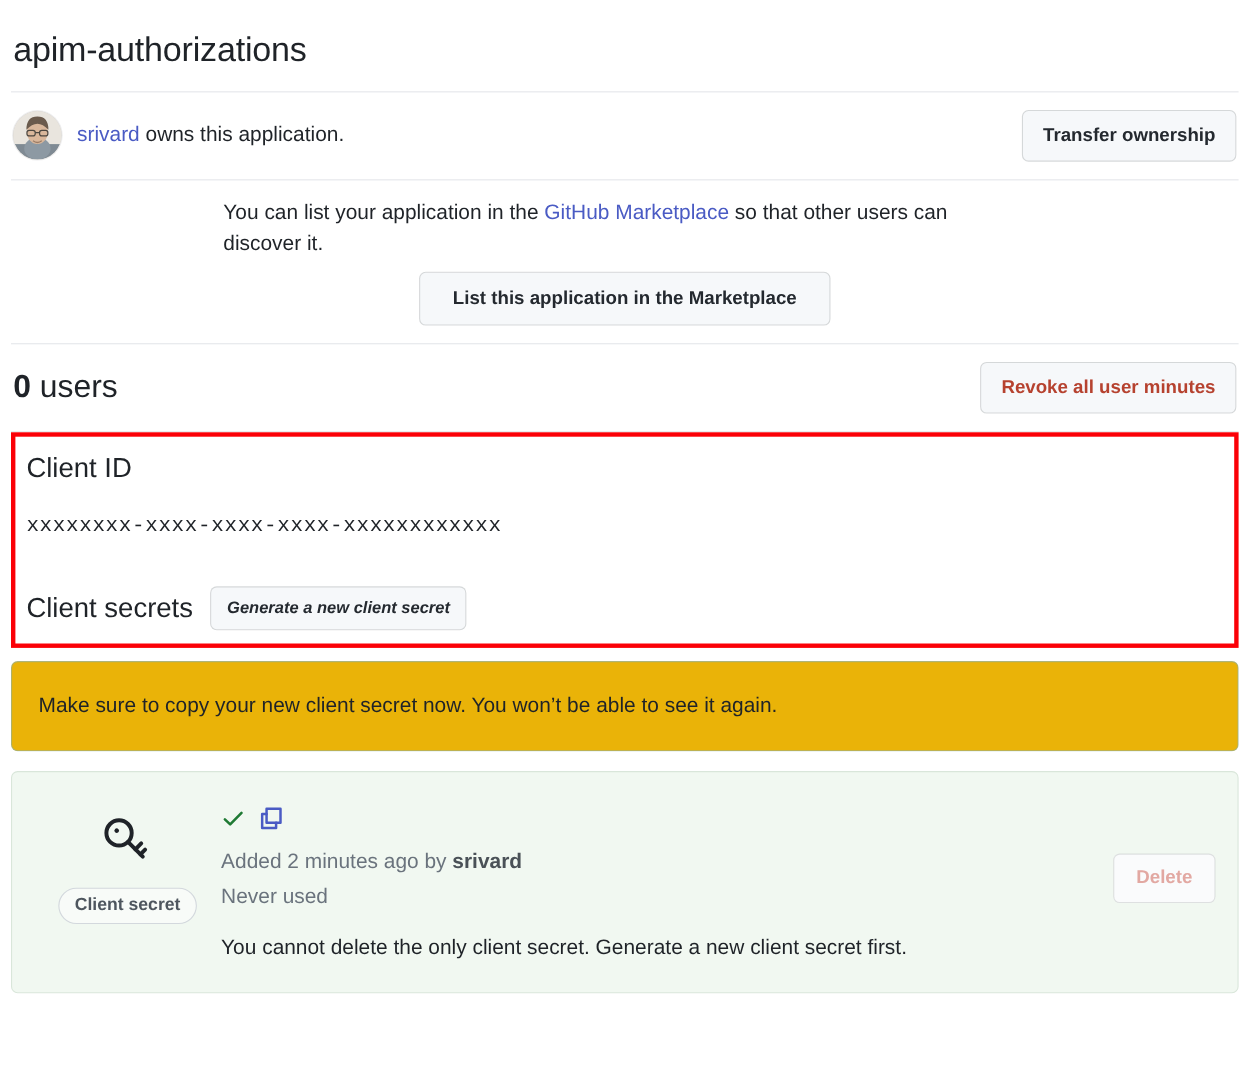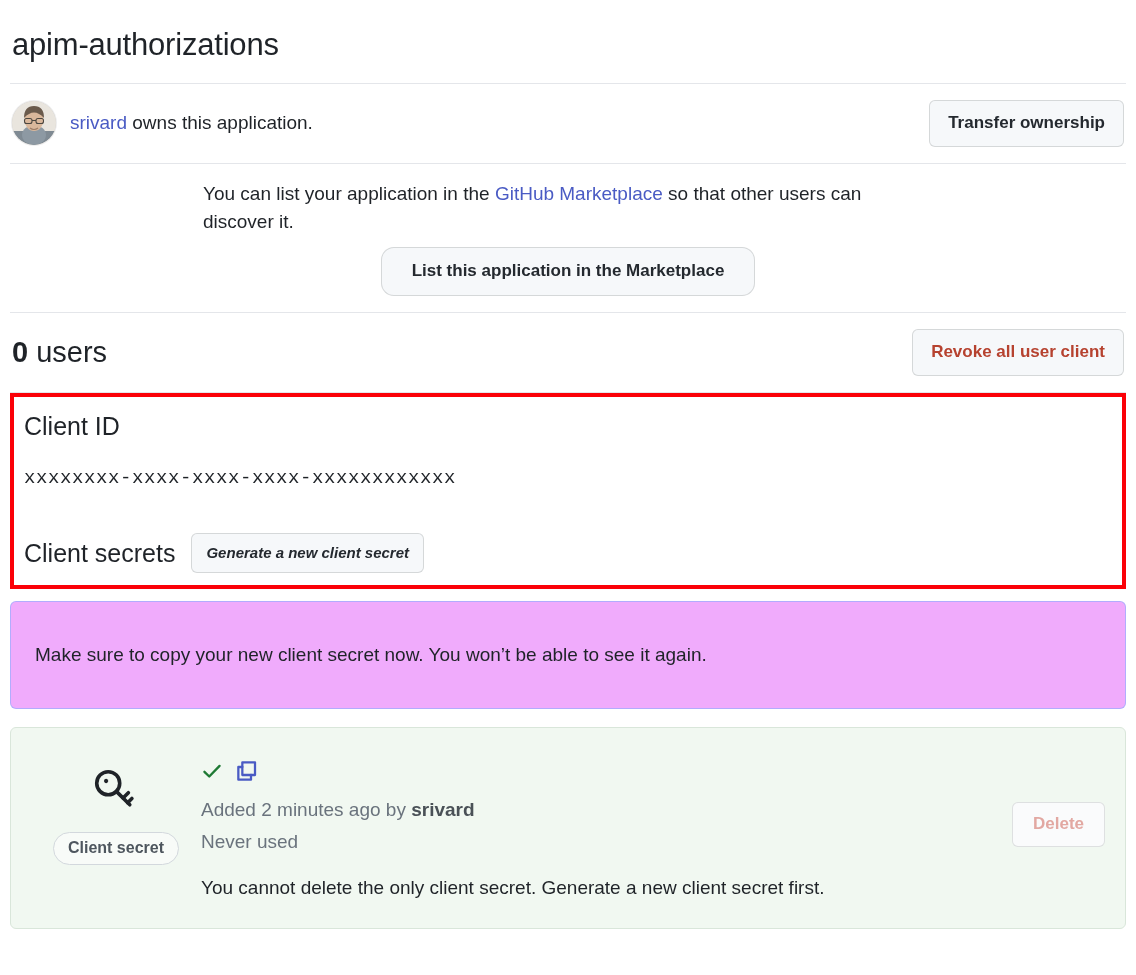--- a/index.html
+++ b/index.html
@@ -89,21 +89,20 @@
     line-height: 1.35;
     padding: 11px 18px;
     cursor: pointer;
     white-space: nowrap;
   }
   .btn-danger { color: #b6422f; }
   .btn-wrap {
     white-space: normal;
     width: 374px;
     padding: 12px 16px;
-    border-radius: 13px;
   }
   .btn-sm {
     font-size: 15px;
     padding: 9px 14px;
     font-style: italic;
   }
   .btn-disabled {
     color: #e2a8a2;
     background: #fafbfc;
     border-color: rgba(27,31,36,0.12);
@@ -160,29 +159,29 @@
   .secrets-row {
     display: flex;
     align-items: center;
     justify-content: flex-start;
     gap: 16px;
     padding-top: 2px;
   }
 
   
   .flash-info {
-    background: #f0abfc;
+    background: #eab308;
     border: 1px solid rgba(84,174,255,0.4);
     border-radius: 6px;
     padding: 22px 24px;
     margin-top: 12px;
     font-size: 19px;
     line-height: 1.5;
     color: #1f2328;
-    height: 108px;
+    height: 82px;
     display: flex;
     align-items: center;
   }
 
   
   .secret-card {
     margin-top: 18px;
     background: #f1f8f1;
     border: 1px solid #d9e6da;
     border-radius: 6px;
@@ -285,21 +284,21 @@
       <span>You can list your application in the </span><a class="link" href="#">GitHub Marketplace</a><span> so that other users can discover it.</span>
     </div>
     <button class="btn btn-wrap">List this application in the Marketplace</button>
   </div>
   <hr class="rule">
 
   <div class="section-row">
     <div class="users-heading">
       <b>0</b><span> users</span>
     </div>
-    <button class="btn btn-danger">Revoke all user client</button>
+    <button class="btn btn-danger">Revoke all user minutes</button>
   </div>
   <hr class="rule">
 
   <div class="highlight-box">
     <h2 class="sub-heading">Client ID</h2>
     <div class="client-id-value">xxxxxxxx-xxxx-xxxx-xxxx-xxxxxxxxxxxx</div>
     <div class="secrets-row">
       <h2 class="sub-heading">Client secrets</h2>
       <button class="btn btn-sm">Generate a new client secret</button>
     </div>

